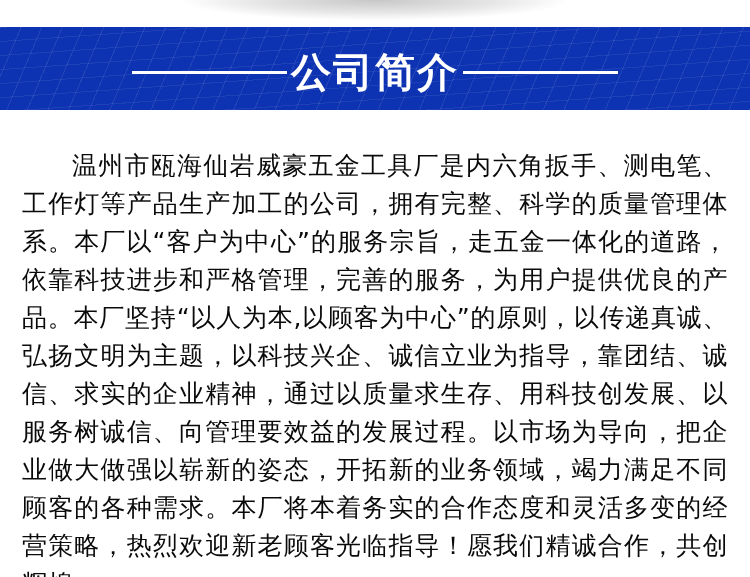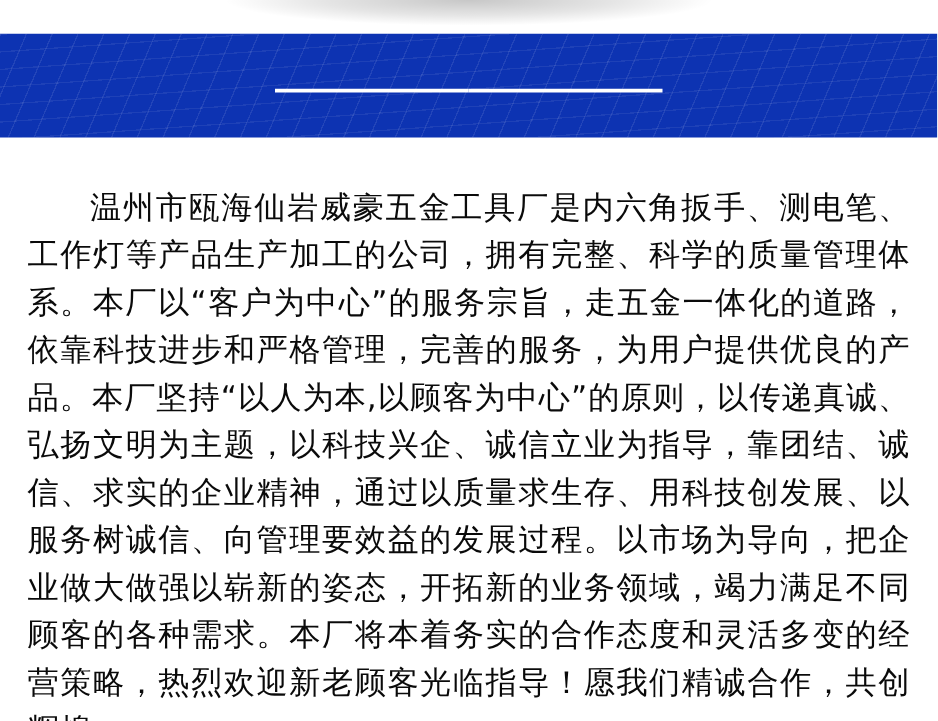--- a/index.html
+++ b/index.html
@@ -79,18 +79,19 @@
 </style>
 </head>
 <body>
 
 <div class="page">
 
   <div class="top-shadow"></div>
 
   <div class="banner">
     <span class="deco-line"></span>
+    <h2 class="title">公司简介</h2>
     <span class="deco-line"></span>
   </div>
 
   <p class="profile">温州市瓯海仙岩威豪五金工具厂是内六角扳手、测电笔、工作灯等产品生产加工的公司，拥有完整、科学的质量管理体系。本厂以“客户为中心”的服务宗旨，走五金一体化的道路，依靠科技进步和严格管理，完善的服务，为用户提供优良的产品。本厂坚持“以人为本,以顾客为中心”的原则，以传递真诚、弘扬文明为主题，以科技兴企、诚信立业为指导，靠团结、诚信、求实的企业精神，通过以质量求生存、用科技创发展、以服务树诚信、向管理要效益的发展过程。以市场为导向，把企业做大做强以崭新的姿态，开拓新的业务领域，竭力满足不同顾客的各种需求。本厂将本着务实的合作态度和灵活多变的经营策略，热烈欢迎新老顾客光临指导！愿我们精诚合作，共创辉煌。</p>
 
 </div>
 
 </body></html>

